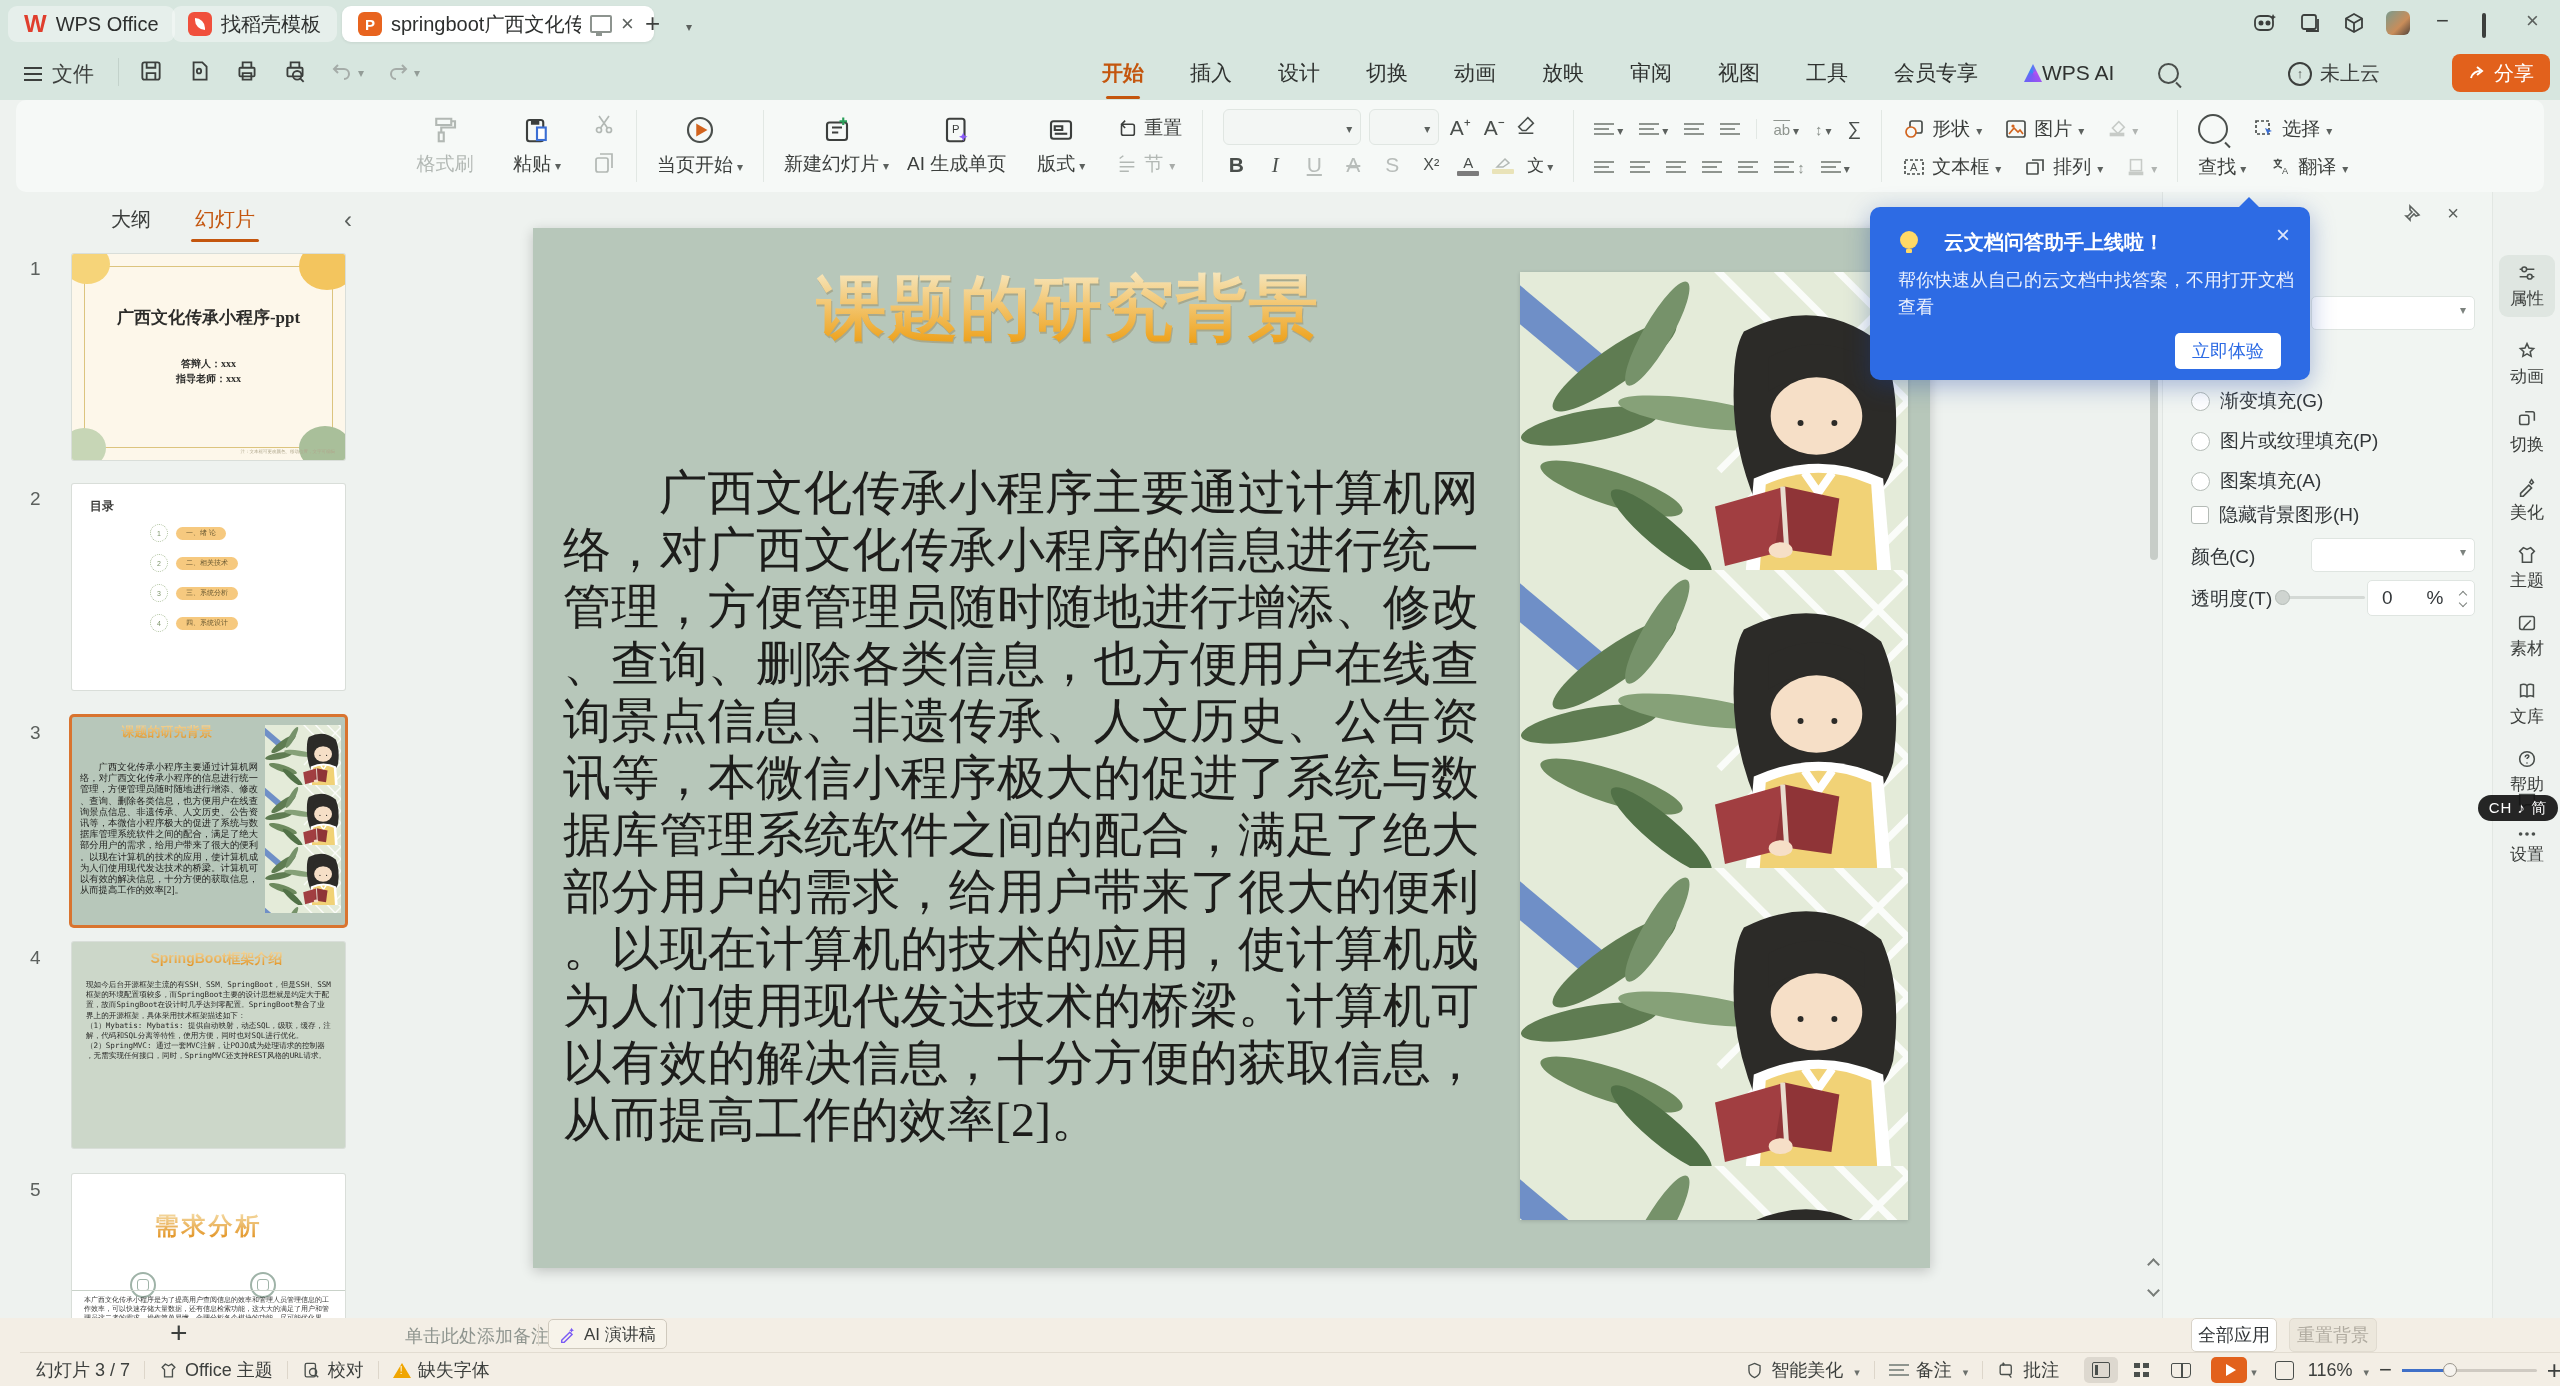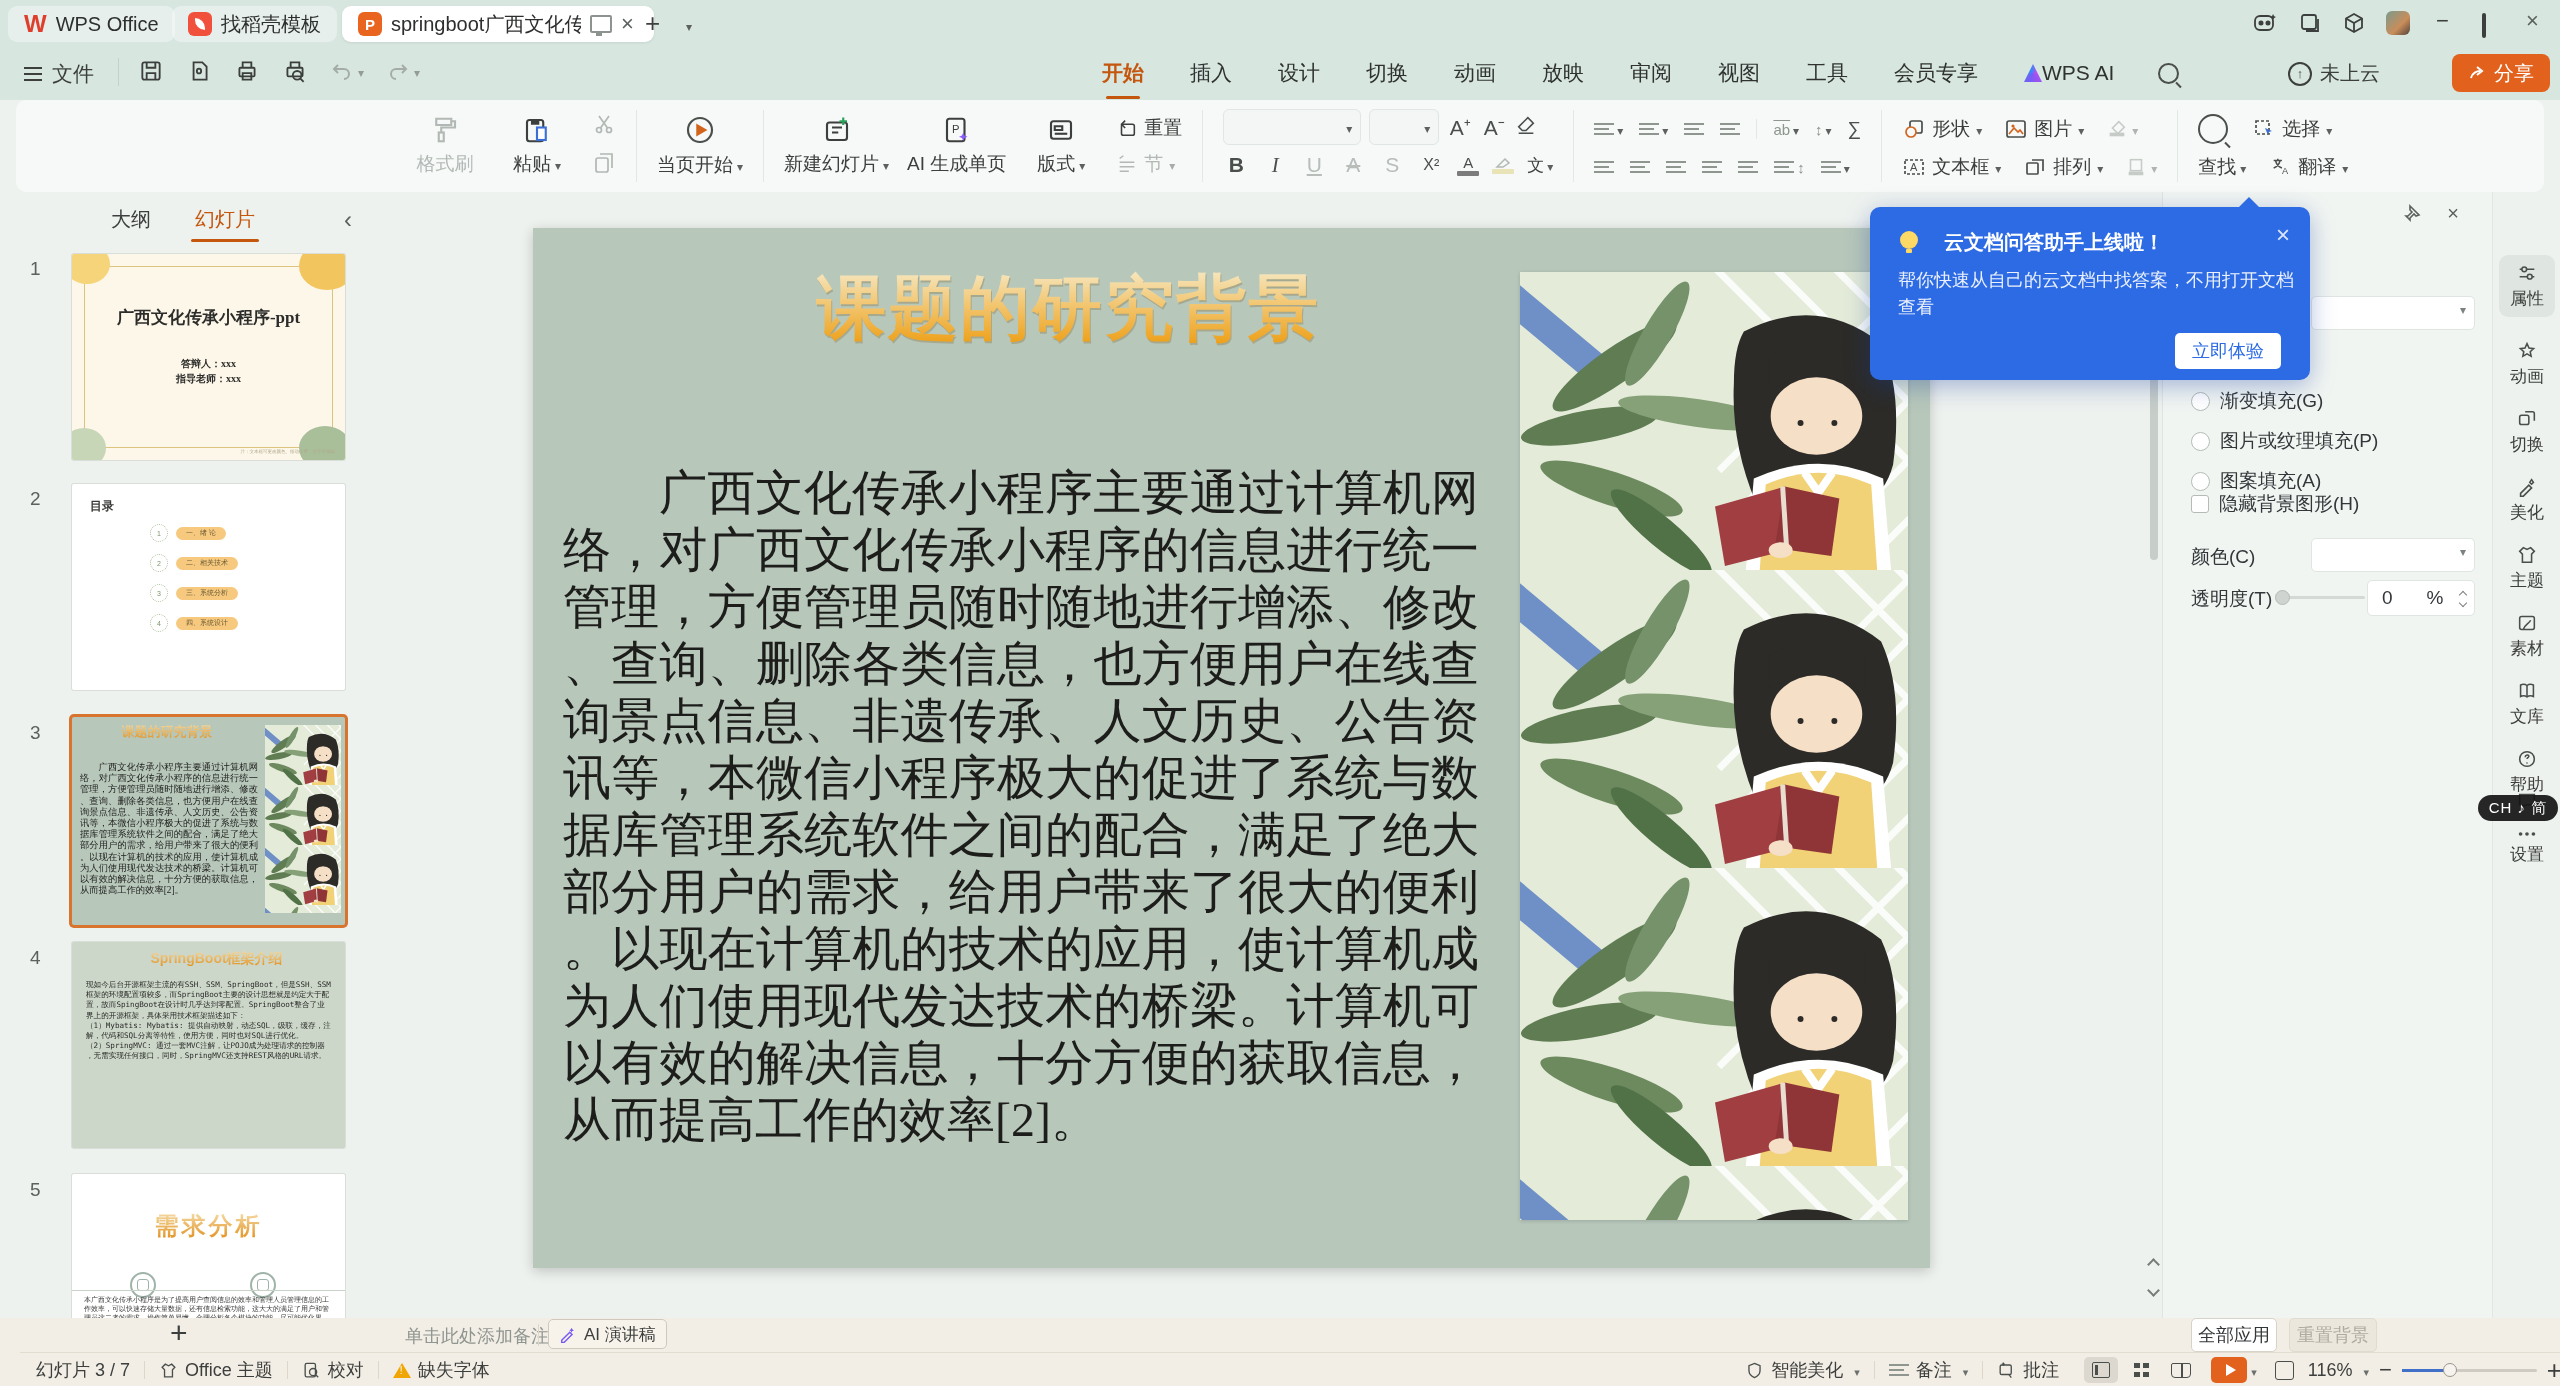--- a/index.html
+++ b/index.html
@@ -735,21 +735,21 @@
       <span>渐变填充(G)</span>
     </div>
     <div class="optrow" style="top:236px">
       <span class="radio"></span>
       <span>图片或纹理填充(P)</span>
     </div>
     <div class="optrow" style="top:276px">
       <span class="radio"></span>
       <span>图案填充(A)</span>
     </div>
-    <div class="optrow" style="top:299px">
+    <div class="optrow" style="top:310px">
       <span class="checkbox"></span>
       <span>隐藏背景图形(H)</span>
     </div>
     <div class="optrow" style="top:352px">
       <span>颜色(C)</span>
     </div>
     <div class="pcombo" style="left:148px;top:346px;width:162px"></div>
     <div class="optrow" style="top:394px">
       <span>透明度(T)</span>
     </div>

